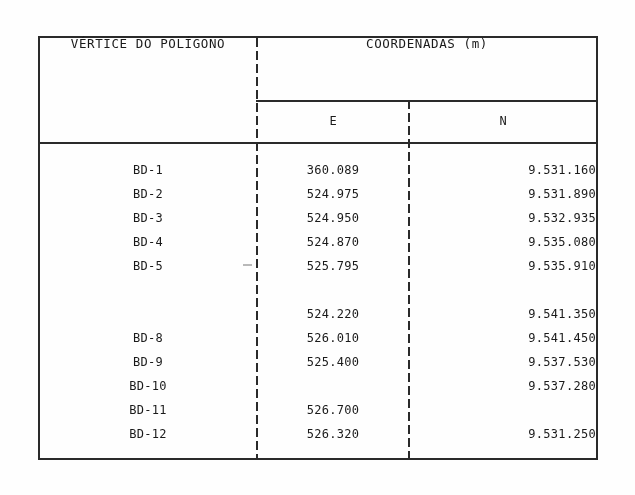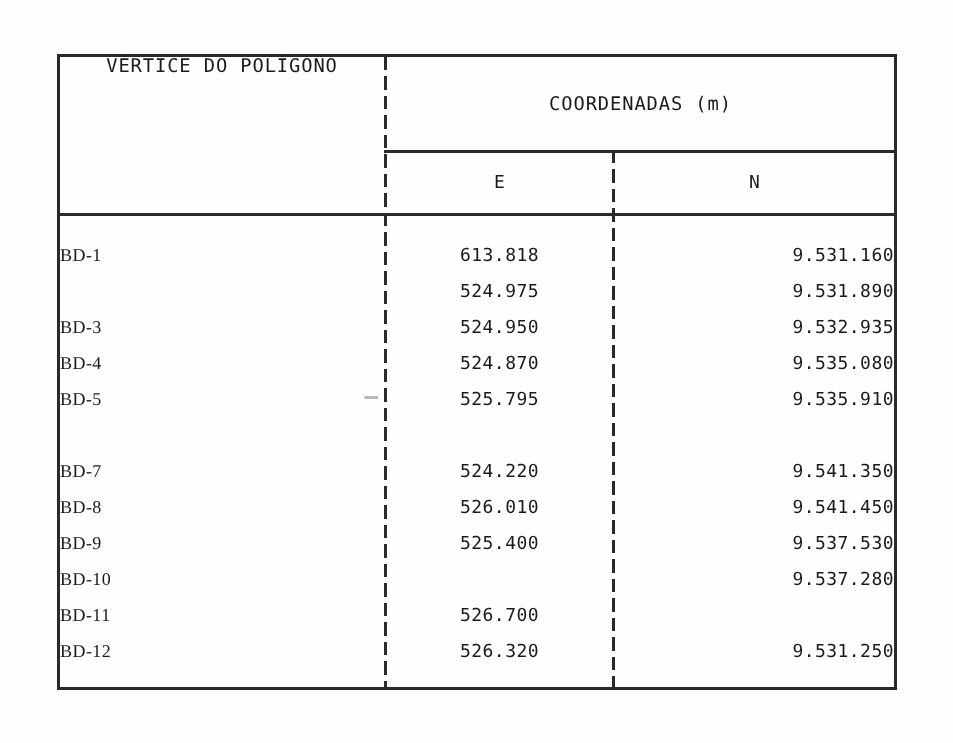--- a/index.html
+++ b/index.html
@@ -77,21 +77,20 @@
     white-space: nowrap;
   }
 
   .hdr-coord {
     position: absolute;
     left: 220px;
     top: 0;
     width: 338px;
     height: 64px;
     display: flex;
-    align-items: center;
     justify-content: center;
   }
   .hdr-coord .txt {
     font-size: 12.5px;
     letter-spacing: 0.6px;
     white-space: nowrap;
   }
 
   .hdr-e {
     position: absolute;
@@ -126,24 +125,23 @@
   .row {
     display: block;
     position: relative;
     height: 24px;
     line-height: 24px;
   }
   .cell-vertice {
     position: absolute;
     left: 0;
     width: 216px;
-    text-align: left;
+    text-align: center;
     font-size: 12px;
     letter-spacing: 0.3px;
-    font-family: Liberation Serif, serif;
   }
   .cell-e {
     position: absolute;
     left: 218px;
     width: 150px;
     text-align: center;
     font-size: 12px;
     letter-spacing: 0.3px;
   }
   .cell-n {
@@ -194,24 +192,25 @@
       <span>E</span>
     </div>
 
     <div class="hdr-n">
       <span>N</span>
     </div>
 
     <div class="rows">
       <div class="row">
         <span class="cell-vertice">BD-1</span>
-        <span class="cell-e">613.818</span>
+        <span class="cell-e">360.089</span>
         <span class="cell-n">9.531.160</span>
       </div>
       <div class="row">
+        <span class="cell-vertice">BD-2</span>
         <span class="cell-e">524.975</span>
         <span class="cell-n">9.531.890</span>
       </div>
       <div class="row">
         <span class="cell-vertice">BD-3</span>
         <span class="cell-e">524.950</span>
         <span class="cell-n">9.532.935</span>
       </div>
       <div class="row">
         <span class="cell-vertice">BD-4</span>
@@ -219,21 +218,20 @@
         <span class="cell-n">9.535.080</span>
       </div>
       <div class="row">
         <span class="cell-vertice">BD-5</span>
         <span class="cell-e">525.795</span>
         <span class="cell-n">9.535.910</span>
       </div>
       <div class="row">
       </div>
       <div class="row">
-        <span class="cell-vertice">BD-7</span>
         <span class="cell-e">524.220</span>
         <span class="cell-n">9.541.350</span>
       </div>
       <div class="row">
         <span class="cell-vertice">BD-8</span>
         <span class="cell-e">526.010</span>
         <span class="cell-n">9.541.450</span>
       </div>
       <div class="row">
         <span class="cell-vertice">BD-9</span>

